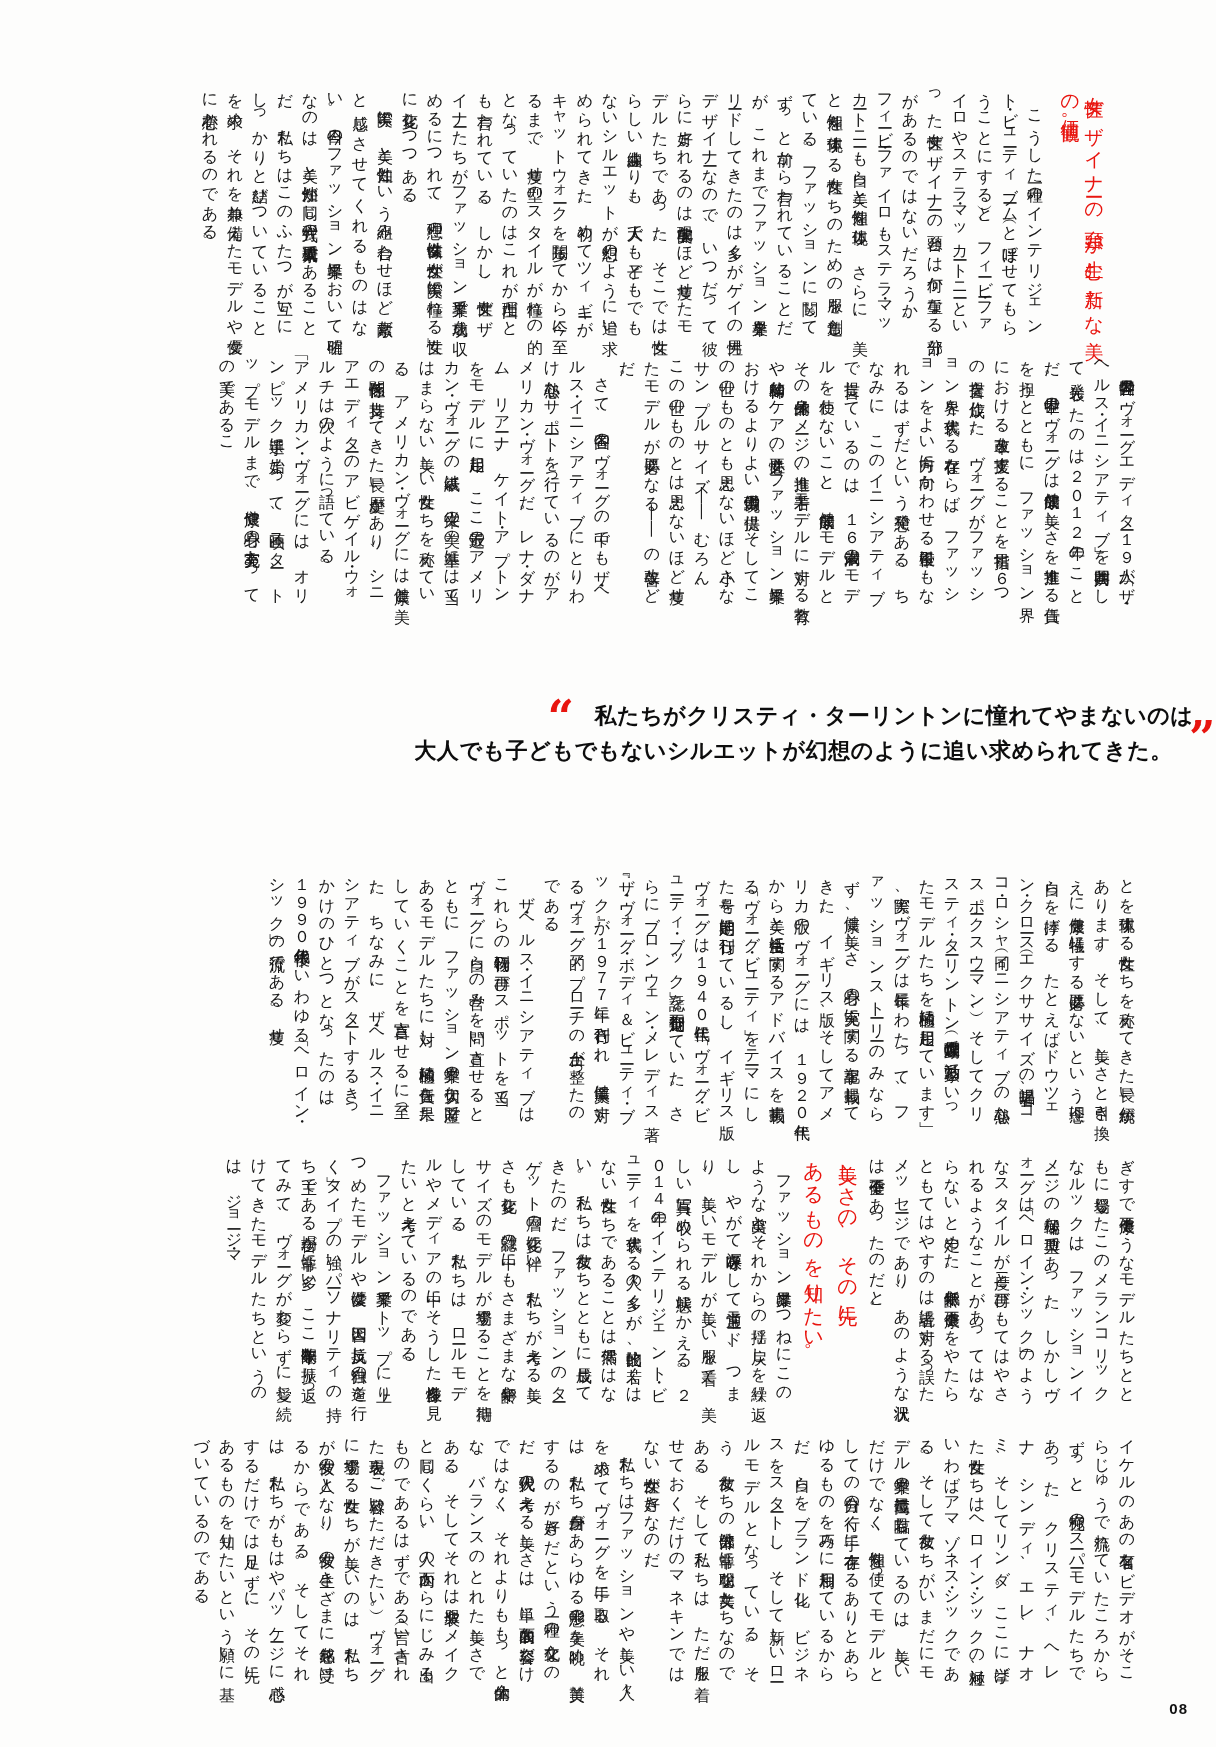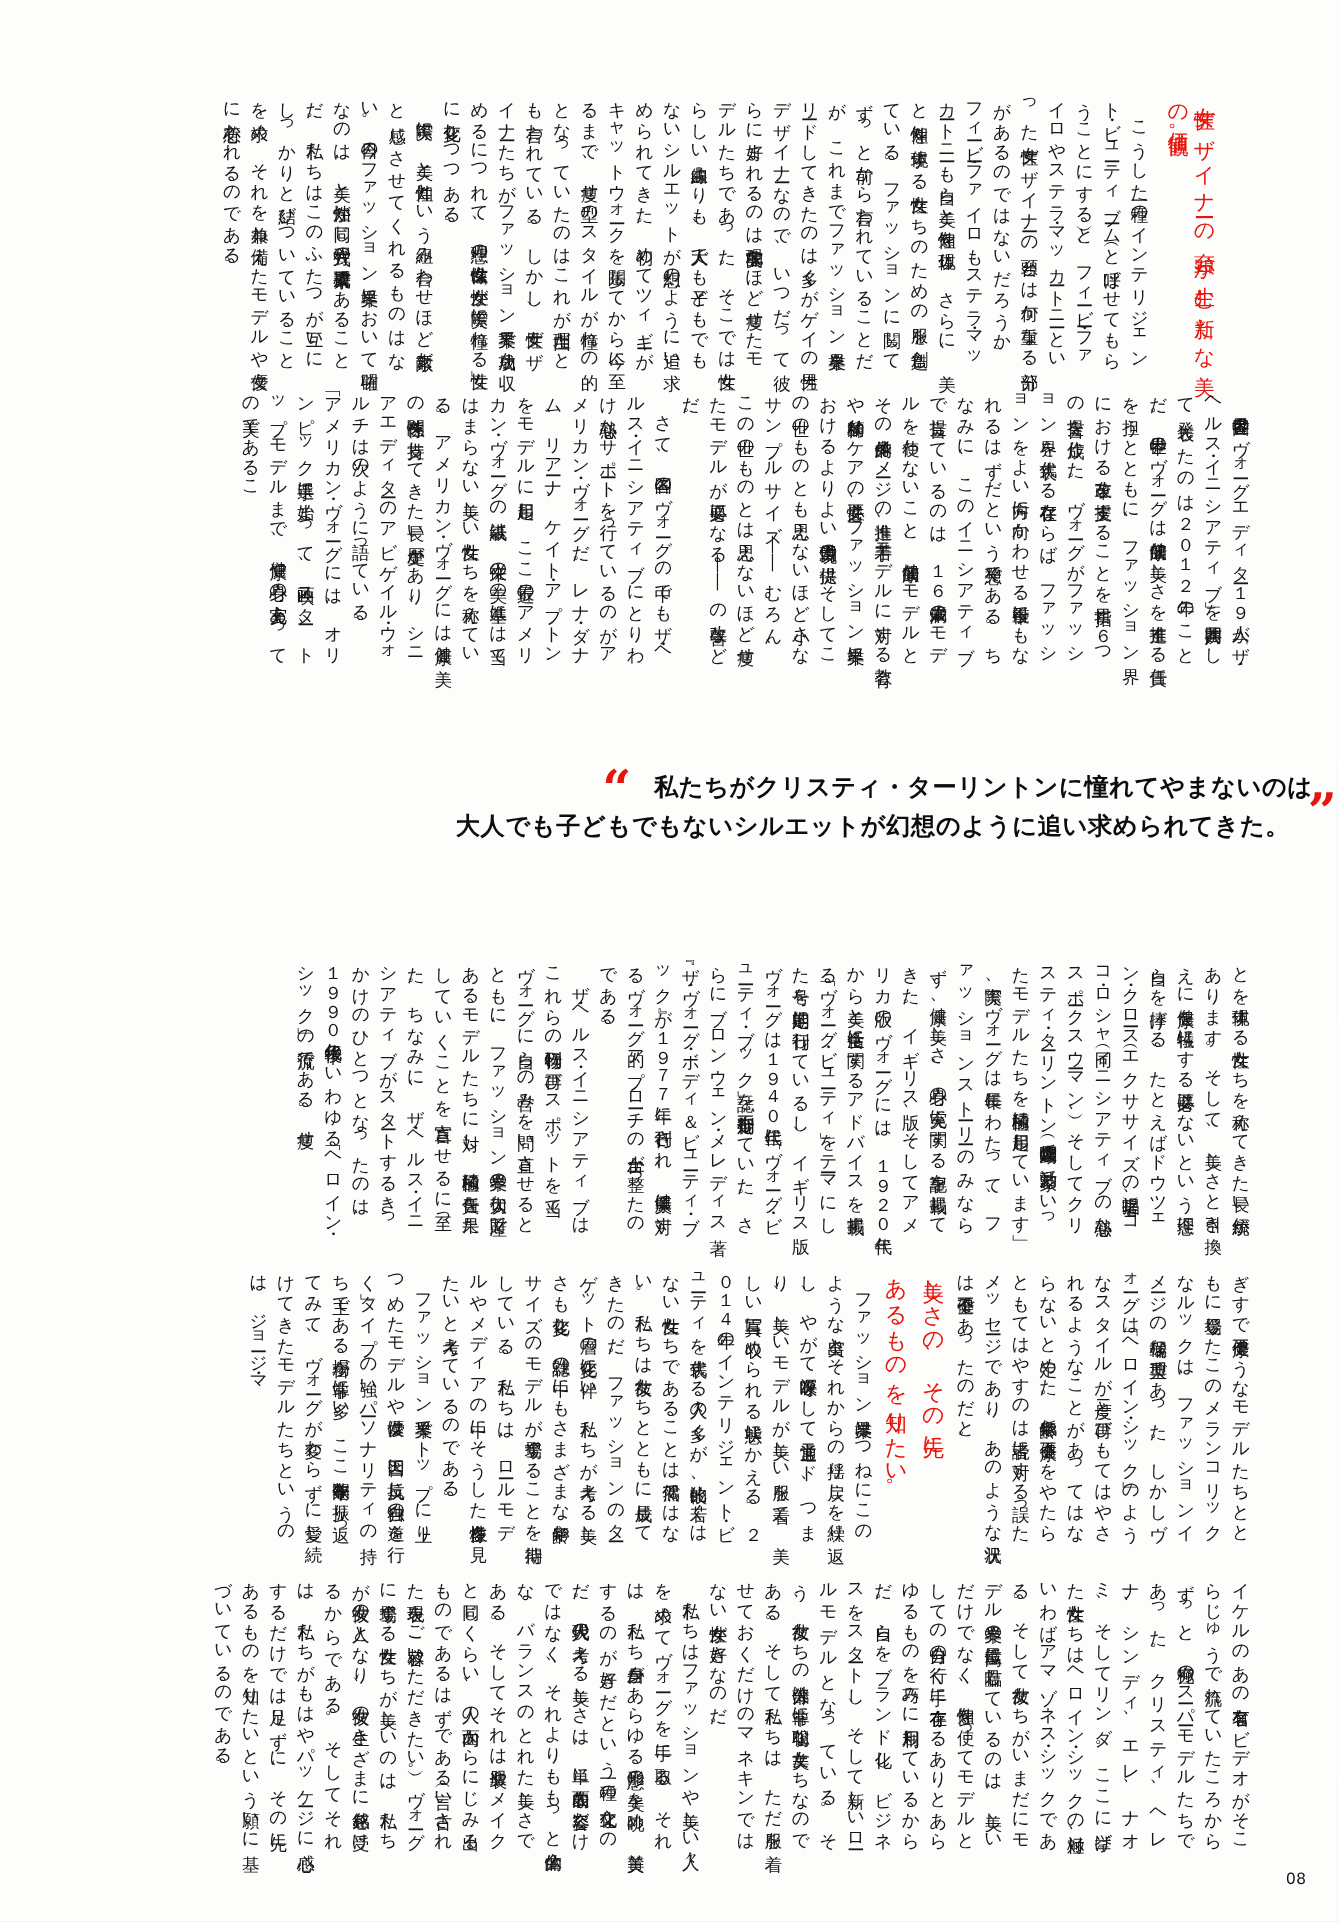--- a/index.html
+++ b/index.html
@@ -43,21 +43,21 @@
   }
   .qmark{
     font-family:"DejaVu Serif","Liberation Serif",serif;
     font-weight:bold;color:#e8150f;
     font-size:46px;line-height:0;
   }
   .qmark.open{margin-right:20px;vertical-align:-10px;}
   .qmark.close{margin-left:16px;vertical-align:-2px;position:relative;top:-6px;}
   .page-number{
     position:absolute;right:28px;bottom:30px;
-    font-size:15px;font-weight:normal;letter-spacing:1px;color:#111;
+    font-size:15px;font-weight:bold;letter-spacing:1px;color:#111;
   }
 </style>
 </head>
 <body>
 
 <div class="page">
 
   <section class="band band-a">
     <h1 class="red-headline">女性デザイナーの台頭が生む新たな美の価値観。</h1>
     <p>　こうした一種のインテリジェント・ビューティブーム（と呼ばせてもらうことにする）と、フィービー・ファイロやステラ・マッカートニーといった女性デザイナーの台頭とは何か重なる部分があるのではないだろうか。フィービー・ファイロもステラ・マッカートニーも自ら美と知性を体現し、さらに、美と知性を体現する女性たちのための服を創造している。ファッションに関してずっと前から言われていることだが、これまでファッション業界をリードしてきたのは多くがゲイの男性デザイナーなので、いつだって彼らに好まれるのは非現実的なほど痩せたモデルたちであった。そこでは女性らしい曲線よりも、大人でも子どもでもないシルエットが幻想のように追い求められてきた。初めてツィギーがキャットウォークを闊歩してから今に至るまで、痩せ型のスタイルが憧れの的となっていたのはこれが理由だとも言われている。しかし、女性デザイナーたちがファッション業界で成功を収めるにつれて、理想の女性像は「女性が実際に憧れる女性」に変化しつつある。</p>

